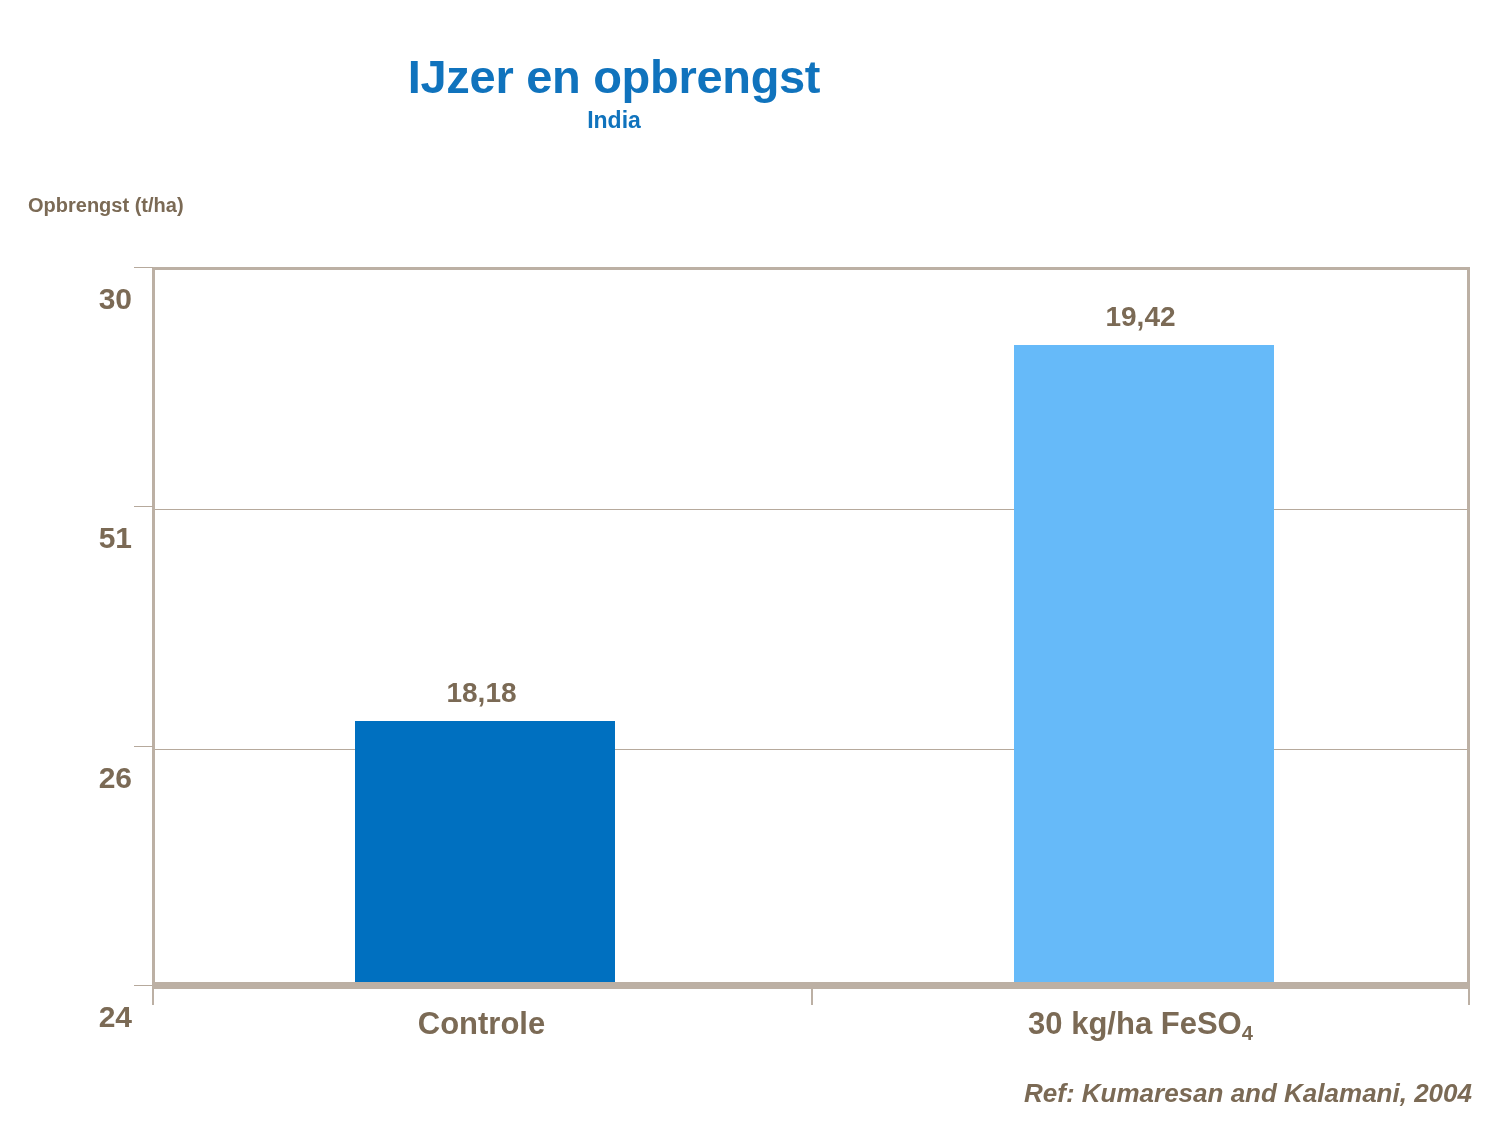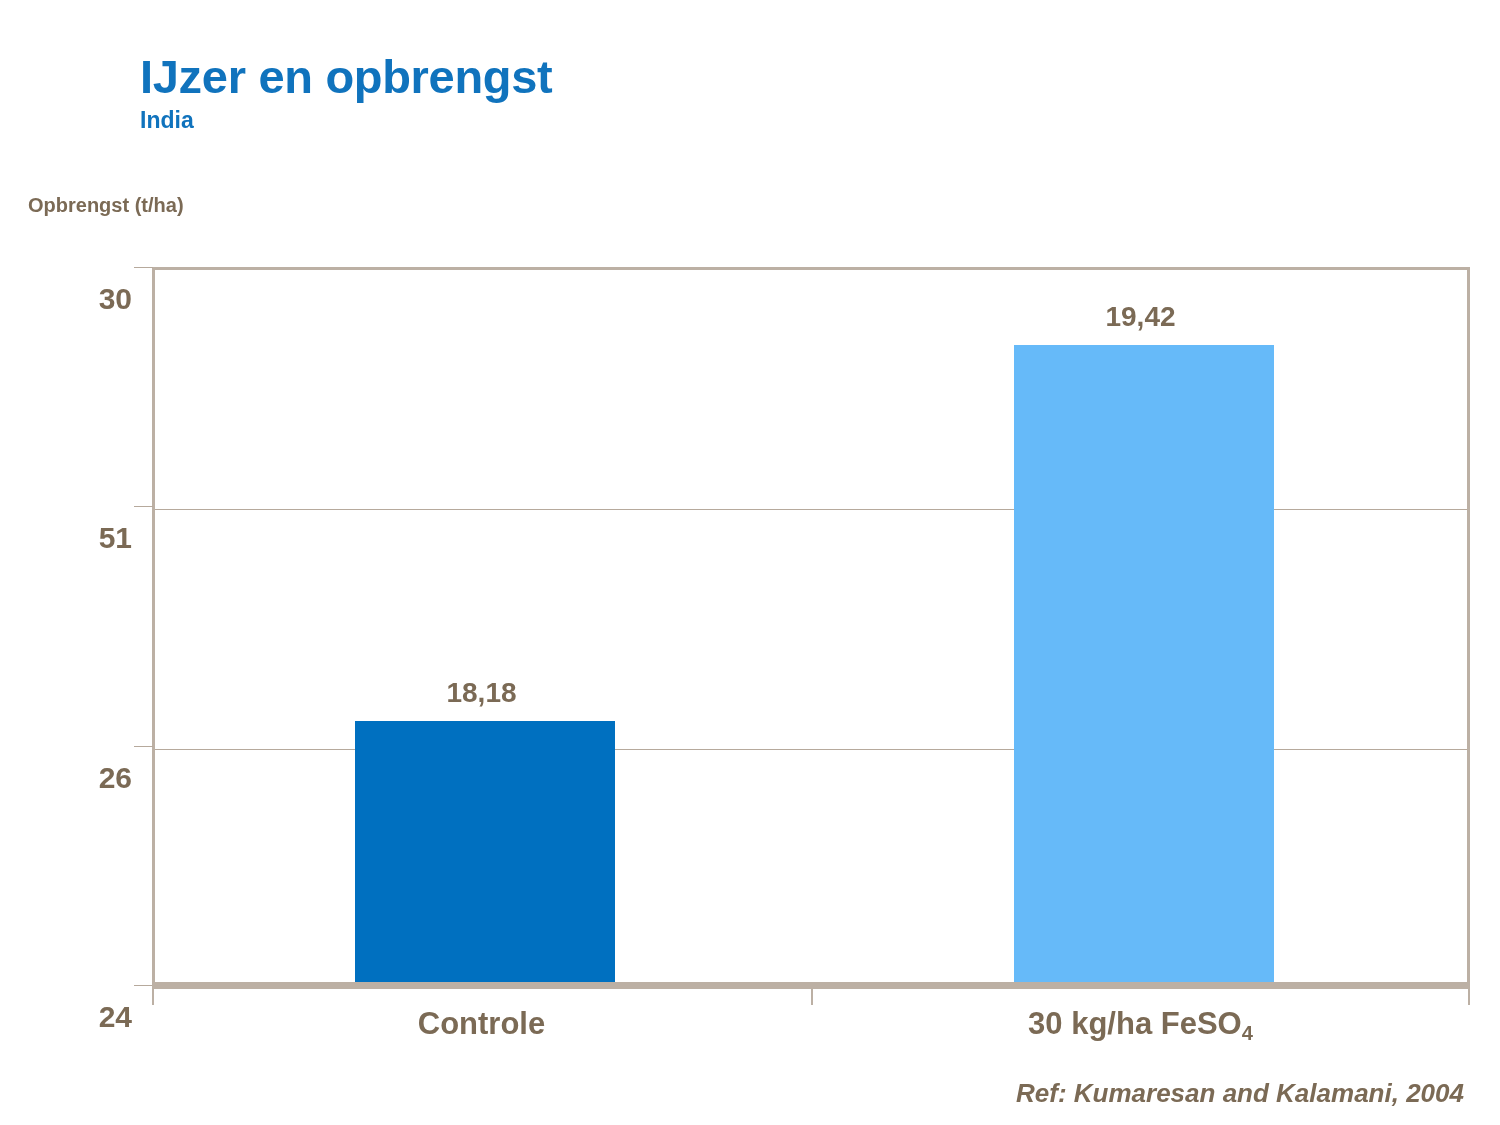--- a/index.html
+++ b/index.html
@@ -12,23 +12,24 @@
     height: 1125px;
     position: relative;
     overflow: hidden;
     font-family: "Liberation Sans", sans-serif;
     -webkit-font-smoothing: antialiased;
   }
 
   
   #title-block {
     position: absolute;
-    left: 140px;
+    left: 164px;
     top: 52px;
     width: 900px;
+    text-align: center;
   }
   #chart-title {
     font-size: 47px;
     font-weight: bold;
     color: #1073bd;
     line-height: 1.06;
     letter-spacing: -0.3px;
     white-space: nowrap;
   }
   #chart-subtitle {
@@ -137,21 +138,21 @@
   .cat-label sub {
     font-size: 0.65em;
     vertical-align: baseline;
     position: relative;
     top: 0.28em;
   }
 
   
   #reference {
     position: absolute;
-    right: 36px;
+    right: 28px;
     top: 1078px;
     font-size: 26px;
     font-weight: bold;
     font-style: italic;
     color: #7b6a55;
     white-space: nowrap;
   }
 </style>
 </head>
 <body>

